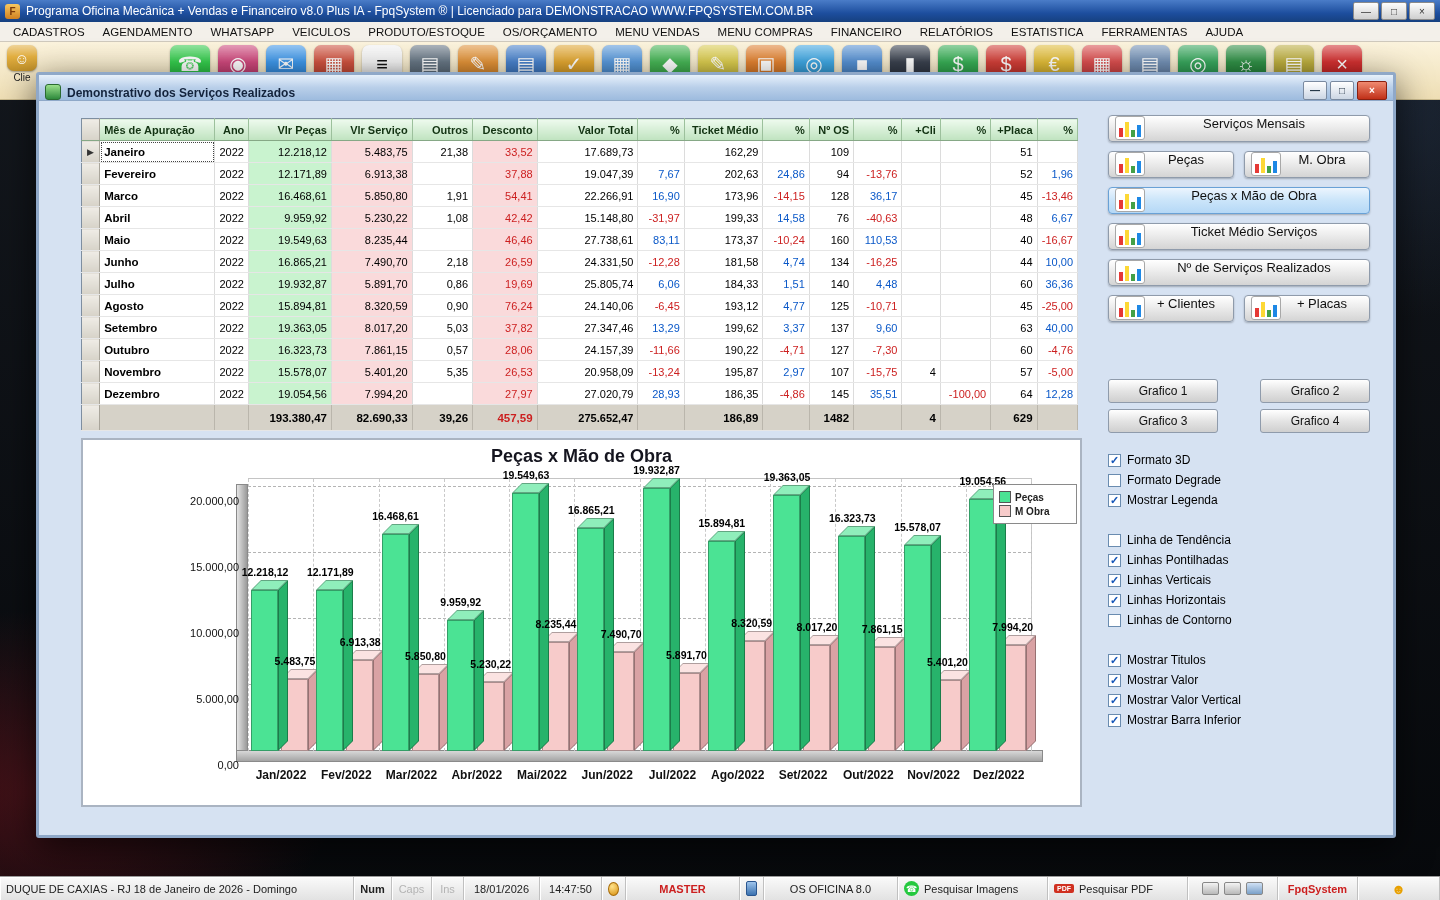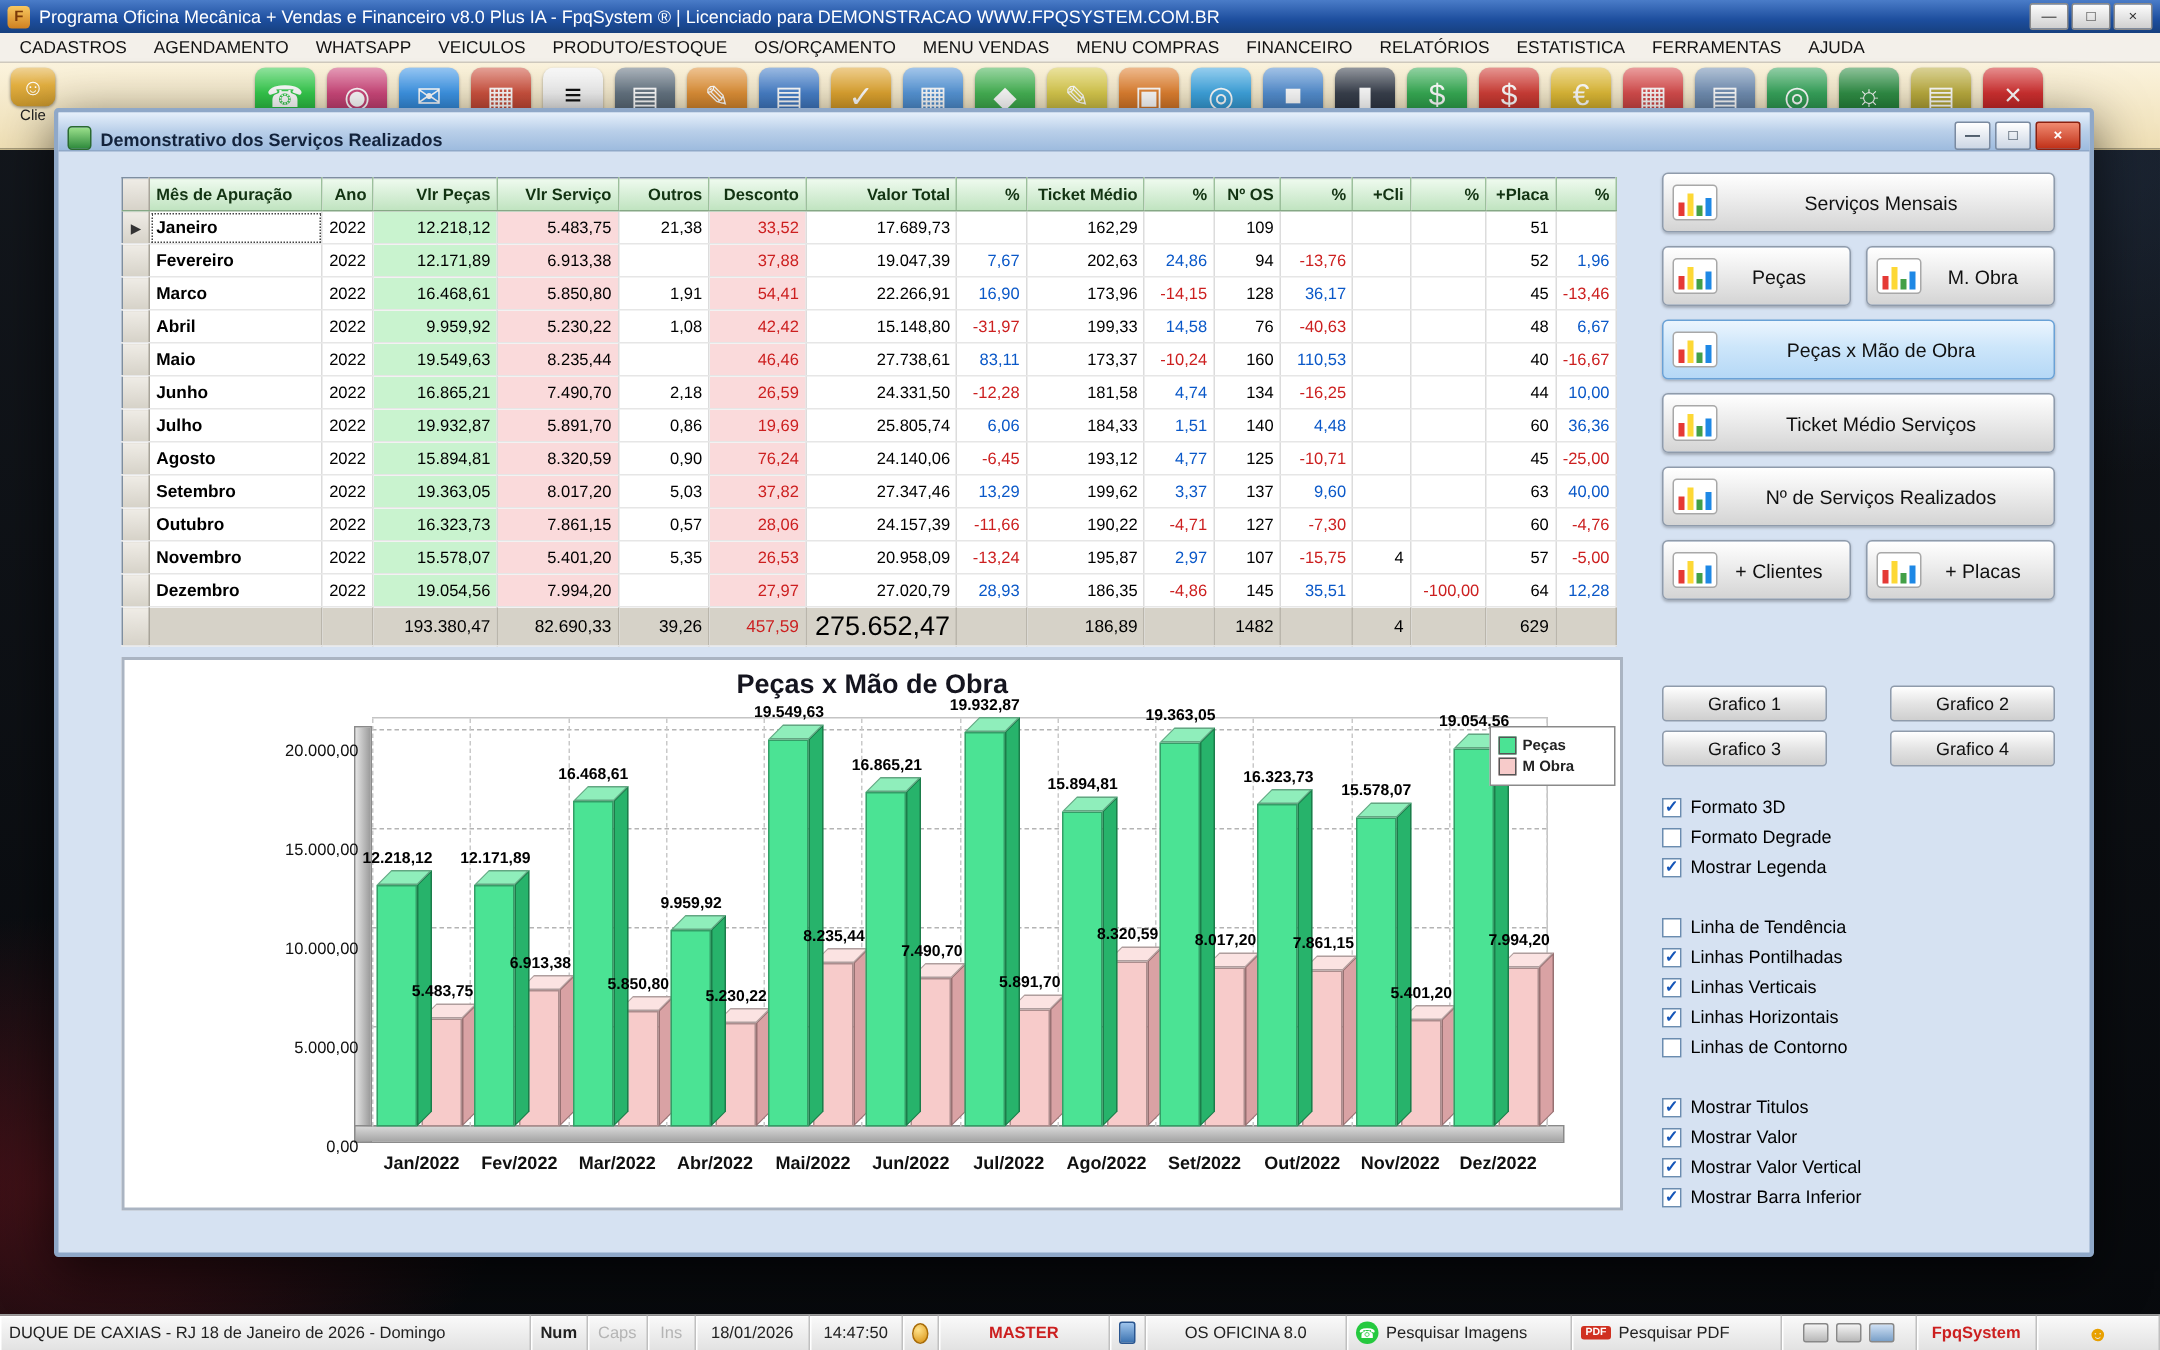--- a/index.html
+++ b/index.html
@@ -41,22 +41,22 @@
   #grid th.selcol,#grid td.selcol{background:linear-gradient(180deg,#efece6,#d6d2c8);border-right:1px solid #a8a49a;text-align:center;color:#333;font-size:9px;padding:0;}
   #grid td{height:21px;padding:0 4px;border-right:1px solid #dcdcdc;border-bottom:1px solid #e6e6e6;text-align:right;white-space:nowrap;overflow:hidden;color:#000;}
   #grid td.mes{text-align:left;font-weight:bold;font-size:11.5px;}
   #grid td.ac{text-align:center;}
   #grid td.bg-green{background:#c9f3cf;}
   #grid td.bg-pink{background:#fadadb;}
   #grid td.t-red{color:#cc1f1f;}
   #grid td.t-blue{color:#0a58c8;}
   #grid td.tot{font-weight:normal;}
   #grid td.focused{outline:1px dotted #444;outline-offset:-2px;}
-  #grid tfoot td{background:#d6d2c8;border-top:1px solid #8a867c;border-right:1px solid #bab6ac;font-weight:normal;height:25px;font-size:11.5px;}
-  #grid tfoot td.big{font-size:18px;}
+  #grid tfoot td{background:#d6d2c8;border-top:1px solid #8a867c;border-right:1px solid #bab6ac;font-weight:bold;height:25px;font-size:11.5px;}
+  #grid tfoot td.big{font-size:11px;}
 
   
   .chart-box{position:absolute;left:42px;top:363px;width:997px;height:365px;background:#fff;border:2px solid #aab4c2;box-sizing:content-box;}
   .chart-title{position:absolute;top:6px;left:0;right:0;text-align:center;font-size:18px;font-weight:bold;color:#15151f;}
   .legend{position:absolute;left:910px;top:44px;width:72px;border:1px solid #8a8a8a;background:#fff;padding:4px 5px;z-index:8;font-size:10px;font-weight:bold;color:#222;}
   .lg-row{display:flex;align-items:center;gap:4px;margin:2px 0;}
   .sw{width:10px;height:10px;border:1px solid #555;display:inline-block;flex:none;}
   .wall{position:absolute;left:153px;top:44px;width:12px;height:278px;background:linear-gradient(90deg,#e4e4e4,#9a9a9a);border:1px solid #8a8a8a;box-sizing:border-box;}
   .floor{position:absolute;left:153px;top:310px;width:807px;height:12px;background:linear-gradient(180deg,#d8d8d8,#a4a4a4);border:1px solid #8a8a8a;box-sizing:border-box;}
   #plot{position:absolute;left:165px;top:38px;width:783px;height:272px;border-top:1px solid #c4c4c4;border-right:1px solid #c4c4c4;}
@@ -69,21 +69,21 @@
   .bar .face{position:absolute;left:0;bottom:0;width:100%;height:100%;border:1px solid rgba(0,0,0,.3);box-sizing:border-box;}
   .bar .topf{position:absolute;left:0;top:-10px;width:100%;height:10px;transform:skewX(-45deg);transform-origin:0 100%;border:1px solid rgba(0,0,0,.3);box-sizing:border-box;}
   .bar .sidef{position:absolute;right:-10px;top:0;width:10px;height:100%;transform:skewY(-45deg);transform-origin:0 0;border:1px solid rgba(0,0,0,.3);box-sizing:border-box;}
   .bar.s0 .face{background:#4be394;}.bar.s0 .topf{background:#8feebb;}.bar.s0 .sidef{background:#27b36b;}
   .bar.s1 .face{background:#f7cbca;}.bar.s1 .topf{background:#fbe3e2;}.bar.s1 .sidef{background:#d9a2a4;}
   .blab{position:absolute;width:80px;text-align:center;font-size:10.5px;font-weight:bold;color:#000;white-space:nowrap;z-index:7;}
 
   
   .right-panel{position:absolute;left:1069px;top:40px;width:262px;}
   #side-buttons{display:flex;flex-wrap:wrap;gap:9px 10px;}
-  .sbtn{height:40px;border:1px solid #8f9bab;border-radius:4px;background:linear-gradient(180deg,#ffffff,#ececec 45%,#d4d4d4);display:flex;align-items:center;padding:0 6px;font-size:13px;color:#101010;font-family:inherit;box-shadow:0 1px 2px rgba(0,0,0,.25);box-sizing:border-box;}
+  .sbtn{height:27px;border:1px solid #8f9bab;border-radius:4px;background:linear-gradient(180deg,#ffffff,#ececec 45%,#d4d4d4);display:flex;align-items:flex-start;padding:0 6px;font-size:13px;color:#101010;font-family:inherit;box-shadow:0 1px 2px rgba(0,0,0,.25);box-sizing:border-box;}
   .sbtn.wide{width:262px;}.sbtn.half{width:126px;}
   .sbtn.active{background:linear-gradient(180deg,#ecf5fe,#cde6fa 45%,#b5d8f6);border-color:#69a1d6;}
   .sbl{flex:1;text-align:center;white-space:nowrap;overflow:hidden;}
   .cicon{width:30px;height:24px;background:#fff;border:1px solid #a8a8a8;border-radius:3px;display:inline-flex;align-items:flex-end;justify-content:center;gap:2px;padding:2px;box-sizing:border-box;flex:none;}
   .cicon i{display:inline-block;width:4px;}
   .cicon .b1{height:9px;background:#e53935;}.cicon .b2{height:15px;background:#fdd835;}.cicon .b3{height:7px;background:#43a047;}.cicon .b4{height:12px;background:#1e88e5;}
   #grafico-buttons{margin-top:57px;display:grid;grid-template-columns:110px 110px;column-gap:42px;row-gap:6px;}
   .gbtn{height:24px;border:1px solid #8f9bab;border-radius:3px;background:linear-gradient(180deg,#fff,#e4e4e4 50%,#cfcfcf);font-size:12px;color:#101010;font-family:inherit;}
   #opt-groups{margin-top:17px;}
   .ogroup{margin-bottom:20px;}

